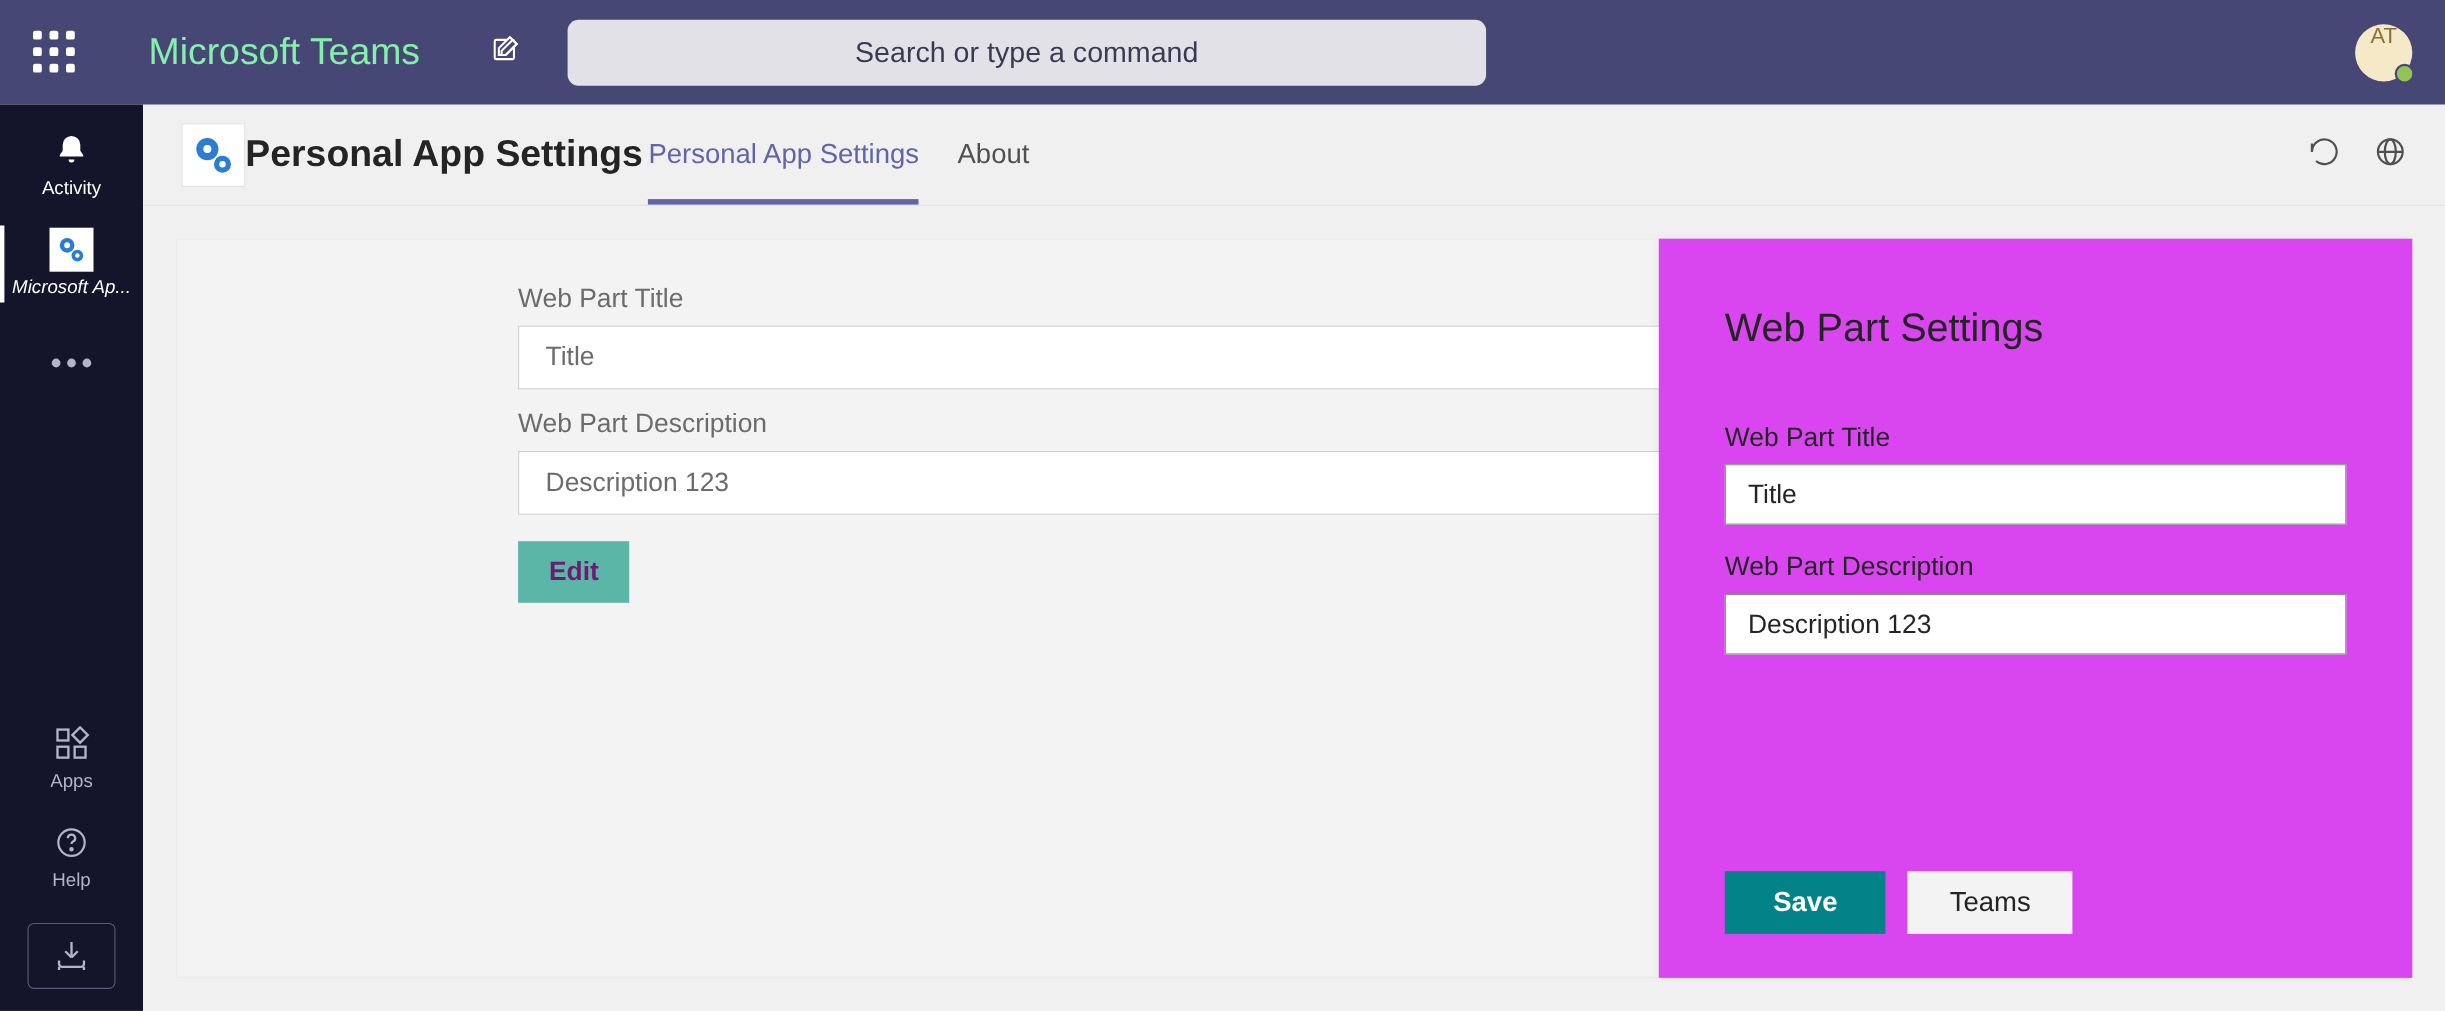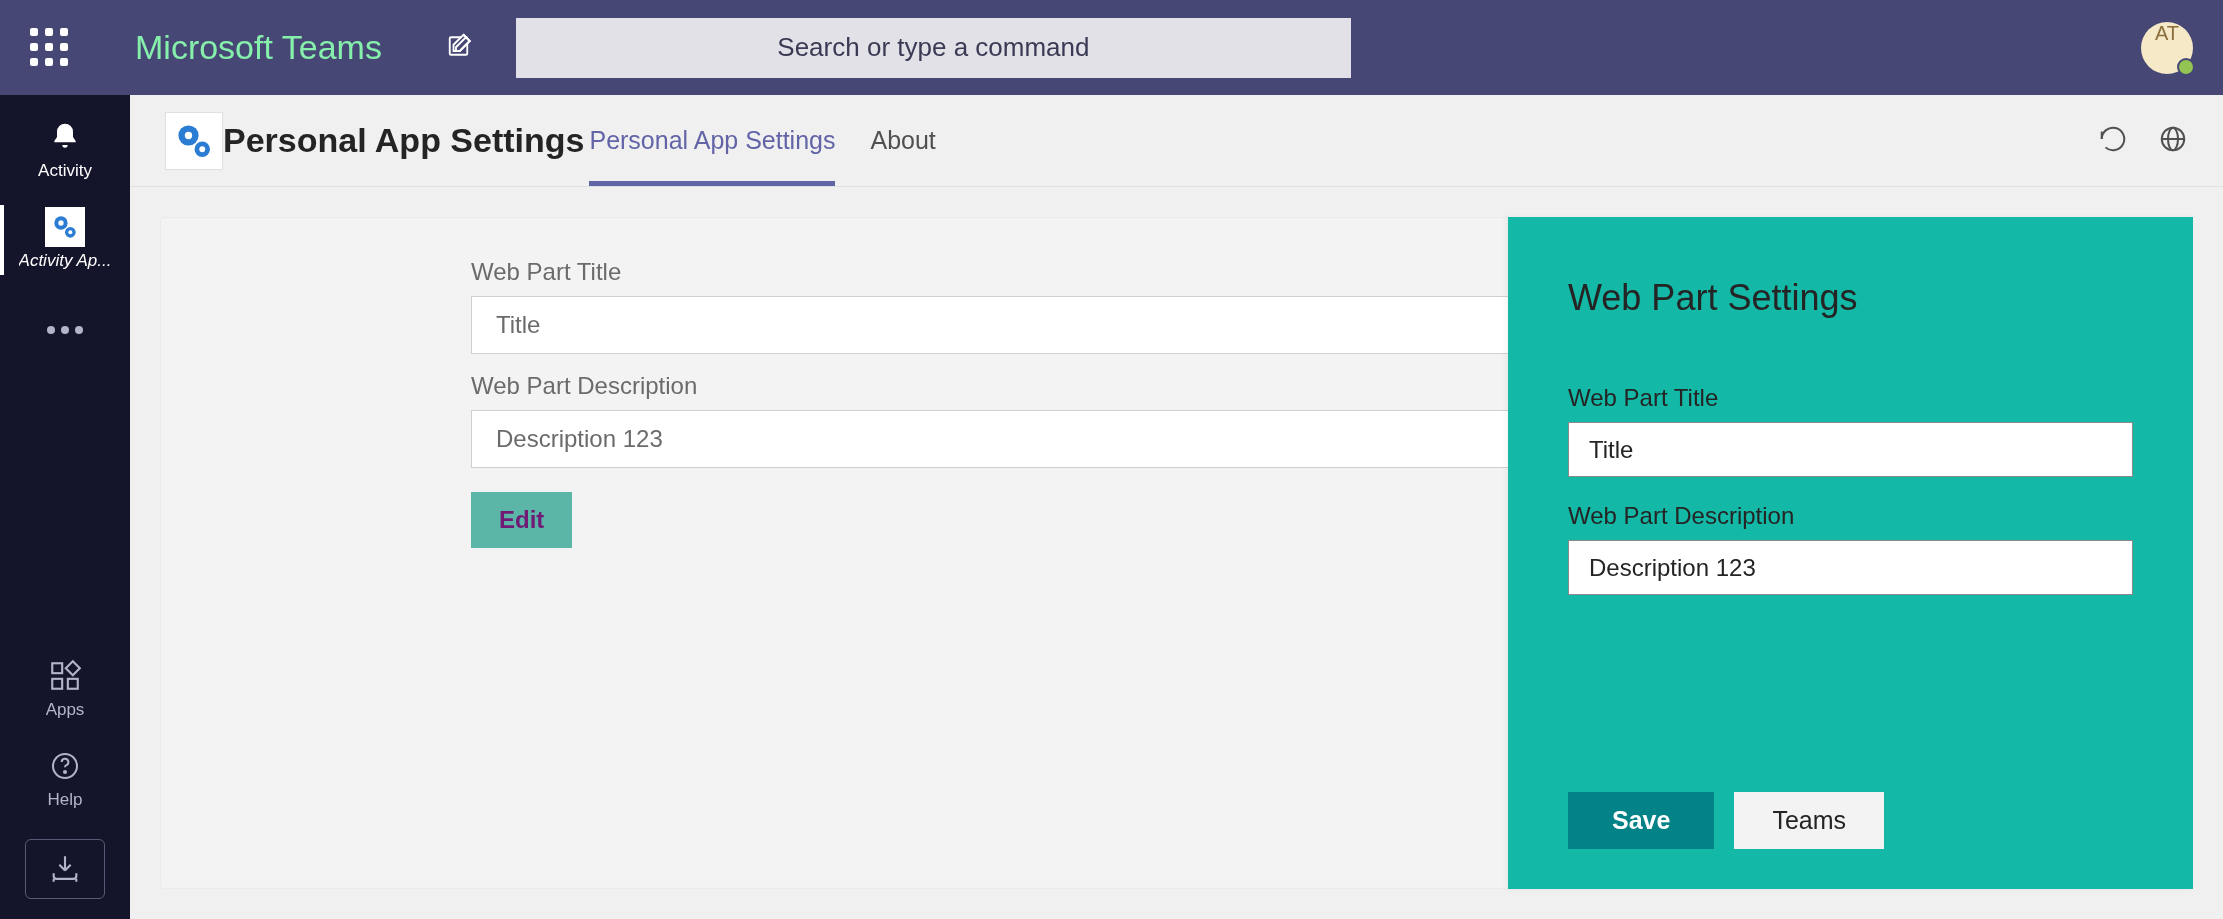--- a/index.html
+++ b/index.html
@@ -47,21 +47,21 @@
     }
     .compose-icon {
       color: #fff;
       margin-right: 40px;
       cursor: pointer;
     }
     .search-box {
       flex: 0 0 835px;
       height: 60px;
       background: #e1e1e7;
-      border-radius: 0;
+      border-radius: 10px;
       display: flex;
       align-items: center;
       justify-content: center;
       color: #3a3a55;
       font-size: 26px;
       border: none;
       text-align: center;
     }
     .search-box::placeholder {
       color: #3a3a55;
@@ -285,21 +285,21 @@
       padding: 14px 28px;
       cursor: pointer;
     }
     
     .right-panel {
       position: absolute;
       top: 30px;
       right: 30px;
       bottom: 30px;
       width: 685px;
-      background: #14b8a6;
+      background: #d946ef;
       padding: 60px 60px 40px 60px;
       display: flex;
       flex-direction: column;
       box-shadow: -2px 0 6px rgba(0,0,0,0.05);
     }
     .panel-title {
       font-size: 36px;
       font-weight: 400;
       color: #242424;
       margin-bottom: 40px;
@@ -401,21 +401,21 @@
       <div class="rail-icon">
         <div class="gears-icon">
           <svg width="32" height="32" viewBox="0 0 24 24" fill="#2b7cd3">
             <circle cx="9" cy="9" r="5"></circle>
               <circle cx="9" cy="9" r="2" fill="#fff"></circle>
             <circle cx="16" cy="16" r="4"></circle>
               <circle cx="16" cy="16" r="1.5" fill="#fff"></circle>
           </svg>
         </div>
       </div>
-      <div class="rail-label selected-italic">Activity Ap...</div>
+      <div class="rail-label selected-italic">Microsoft Ap...</div>
     </div>
     <div class="rail-item">
       <div class="rail-icon">
         <div class="more-dots">
             <span></span>
             <span></span>
             <span></span>
           </div>
       </div>
     </div>

